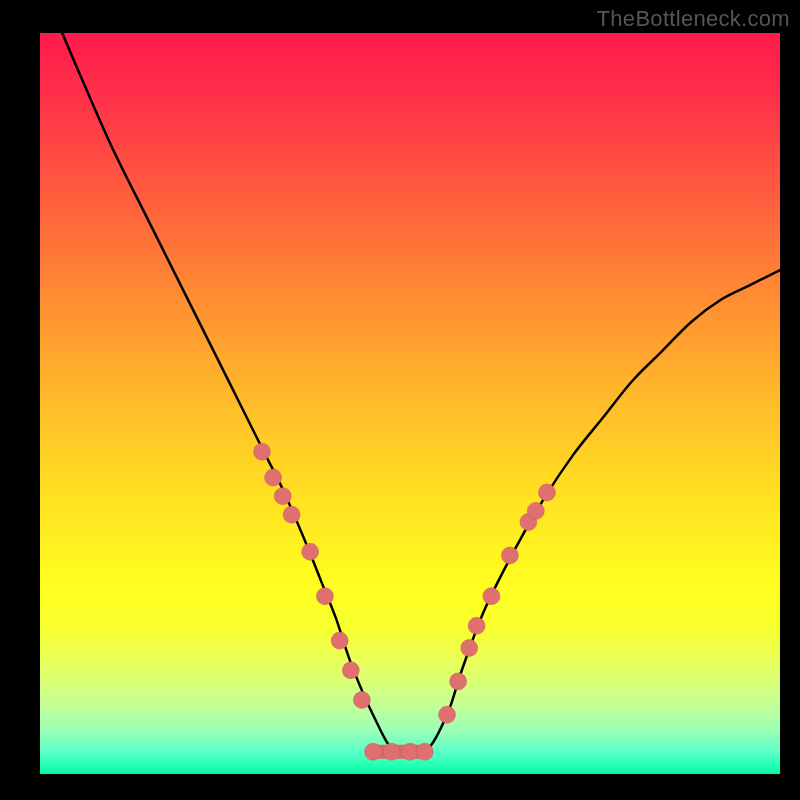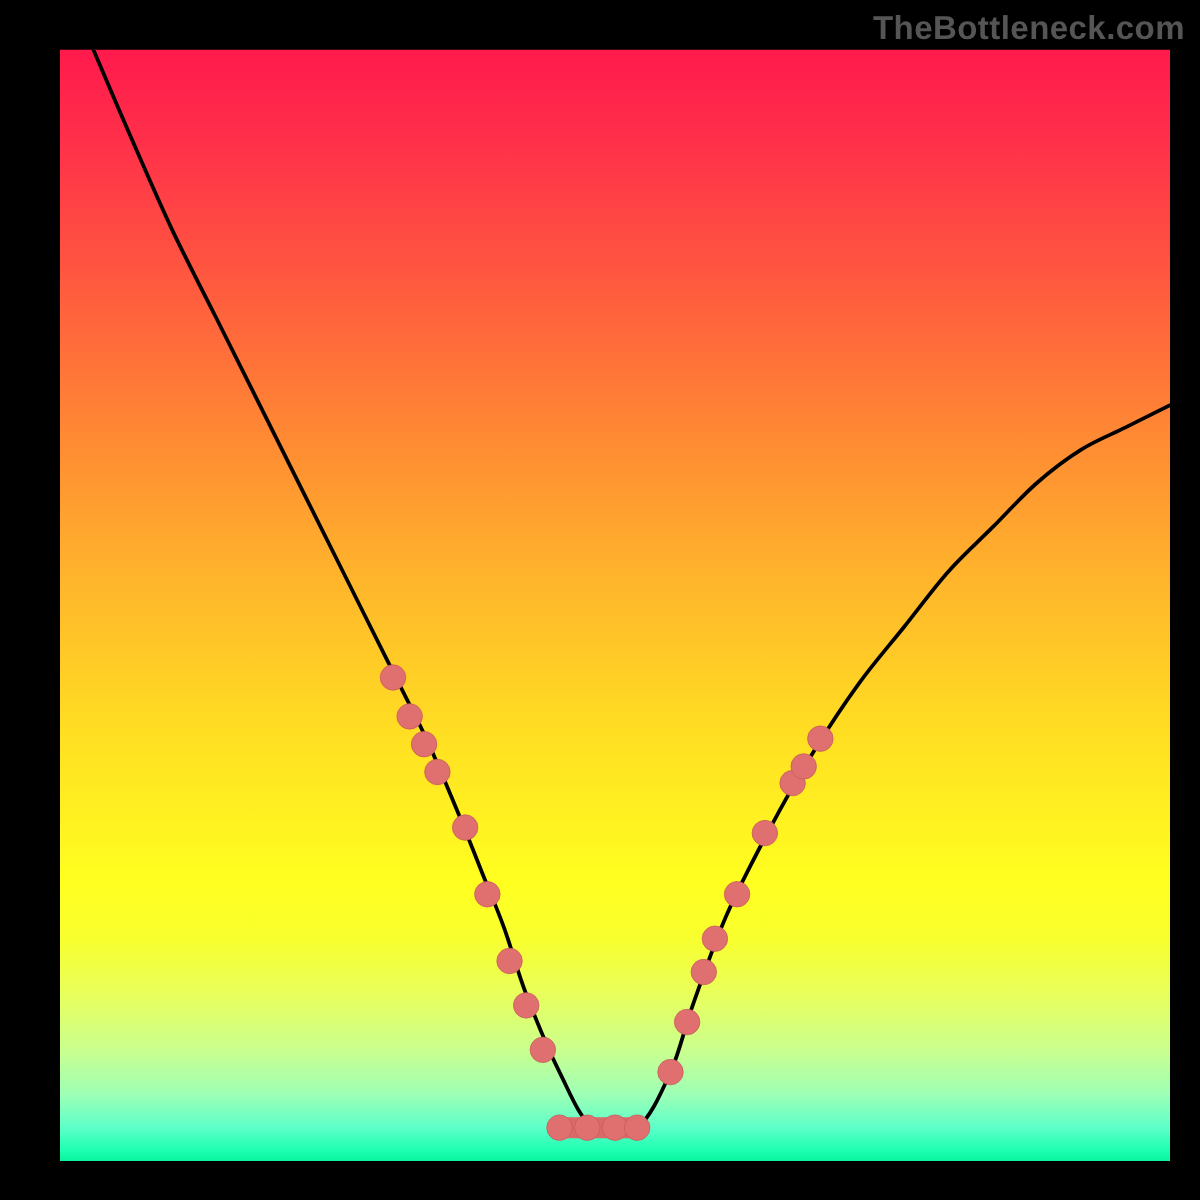--- a/index.html
+++ b/index.html
@@ -46,21 +46,21 @@
       #1fffb2 99%,
       #07f59e 100%
     );
   }
   .watermark {
     position: absolute;
     top: 6px;
     right: 10px;
     color: #555;
     font-size: 22px;
-    font-weight: 700;
+    font-weight: 400;
     letter-spacing: 0.3px;
   }
   svg.curve {
     position: absolute;
     inset: 0;
   }
   .dot {
     fill: #e07070;
     stroke: #c75a5a;
     stroke-width: 0.5;

